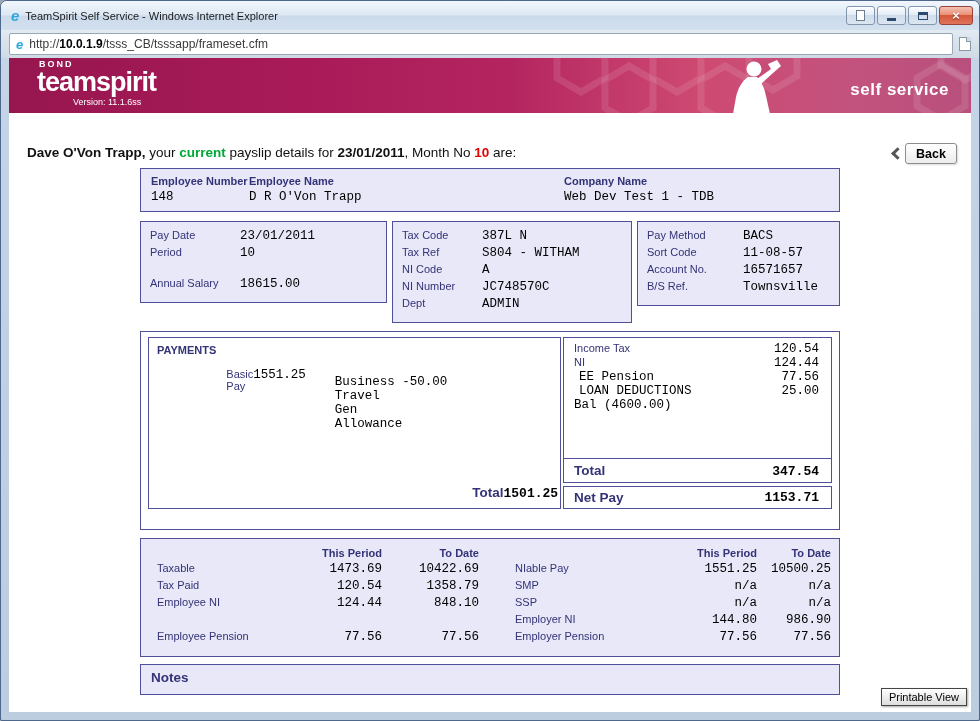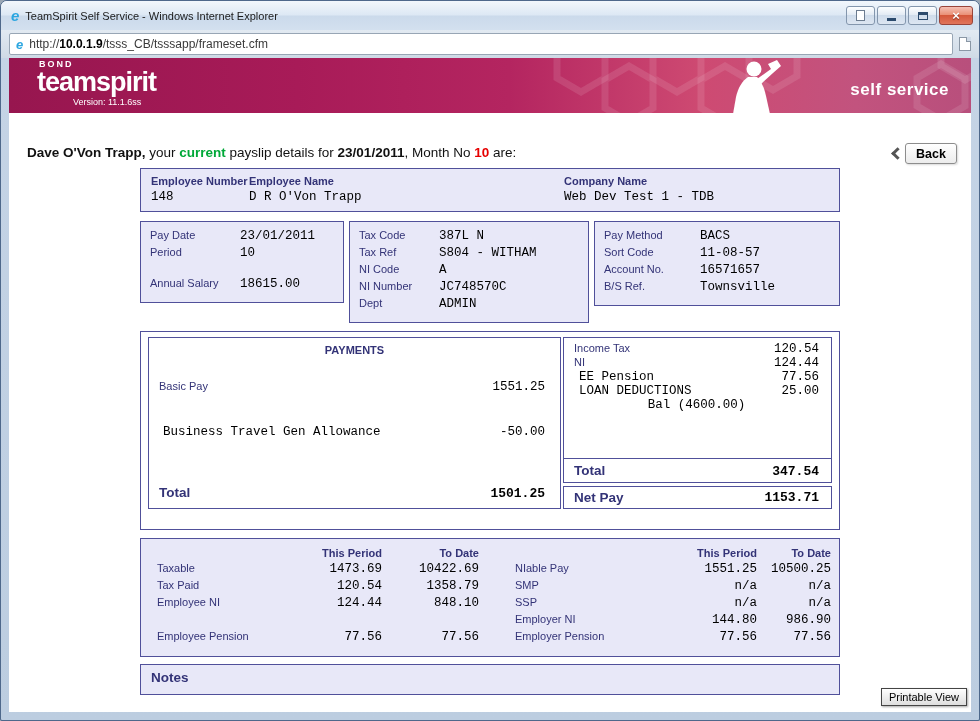--- a/index.html
+++ b/index.html
@@ -69,45 +69,45 @@
   .blbl { font-size:11px; font-weight:bold; color:#333377; }
   .mono { font-family:"Liberation Mono", monospace; font-size:12.5px; color:#000; white-space:pre; }
 
   
   .emp-box { padding:6px 10px 7px; }
   .emp-grid { display:grid; grid-template-columns:98px 315px 1fr; row-gap:3px; }
 
   
   .info-row { display:flex; gap:5px; margin-top:9px; align-items:flex-start; }
   .ibox { padding:7px 9px 8px; }
-  .ibox1 { width:204px; } .ibox2 { width:240px; } .ibox3 { flex:1; }
+  .ibox1 { width:247px; } .ibox2 { width:240px; } .ibox3 { flex:1; }
   .irow { display:flex; align-items:baseline; min-height:17px; }
   .irow.spacer { min-height:14px; }
   .ibox1 .ilabel { width:90px; } .ibox2 .ilabel { width:80px; } .ibox3 .ilabel { width:96px; }
   .ilabel { flex:none; font-size:11px; color:#333377; }
 
   
   .pd-outer { margin-top:8px; border:1px solid #50509a; background:#fff; padding:5px 7px 20px; display:flex; gap:2px; }
   .pay-box { width:413px; flex:none; border:1px solid #50509a; height:172px;
-             display:flex; flex-direction:column; padding:6px 0 7px; }
+             display:flex; padding:6px 8px 7px; }
   .sec-title { text-align:center; font-size:11px; font-weight:bold; color:#333377; }
   .prow { display:flex; align-items:baseline; padding:0 15px 0 10px; }
   .prow .plabel { flex:1; font-size:11px; color:#333377; }
   .prow1 { margin-top:24px; } .prow2 { margin-top:31px; }
   .prow2 .plabel { font-family:"Liberation Mono", monospace; font-size:12.5px; color:#000; padding-left:4px; }
   .total-row { display:flex; align-items:baseline; padding:2px 15px 0 10px; margin-top:auto; }
   .total-label { flex:1; font-size:13.5px; font-weight:bold; color:#333377; }
   .total-val { font-family:"Liberation Mono", monospace; font-size:13px; font-weight:bold; color:#000; }
 
   .ded-col { flex:1; display:flex; flex-direction:column; }
   .ded-box { border:1px solid #50509a; height:146px; display:flex; flex-direction:column; padding:4px 0 3px; }
   .drow { display:flex; align-items:baseline; min-height:14px; padding:0 12px 0 10px; }
   .drow .dlabel { flex:1; font-size:11px; color:#333377; }
   .drow.dmono .dlabel { font-family:"Liberation Mono", monospace; font-size:12.5px; color:#000; padding-left:5px; }
-  .drow.bal { justify-content:center; }
+  .drow.bal { justify-content:flex-start; }
   .dtotal { margin-top:auto; border-top:1px solid #50509a; display:flex; align-items:baseline; padding:4px 12px 0 10px; }
   .np-box { border:1px solid #50509a; margin-top:3px; height:23px; display:flex; align-items:center; padding:0 12px 0 10px; }
   .np-label { flex:1; font-size:13.5px; font-weight:bold; color:#333377; }
 
   
   .summary { margin-top:8px; padding:8px 8px 9px; display:flex; justify-content:space-between; }
   .sgroup { width:322px;margin-left:8px; }
   .sgroup.rightg { width:316px; }
   .srow { display:grid; grid-template-columns:1fr 95px 97px; align-items:baseline; min-height:17px; }
   .sgroup.rightg .srow { grid-template-columns:1fr 108px 74px; }

